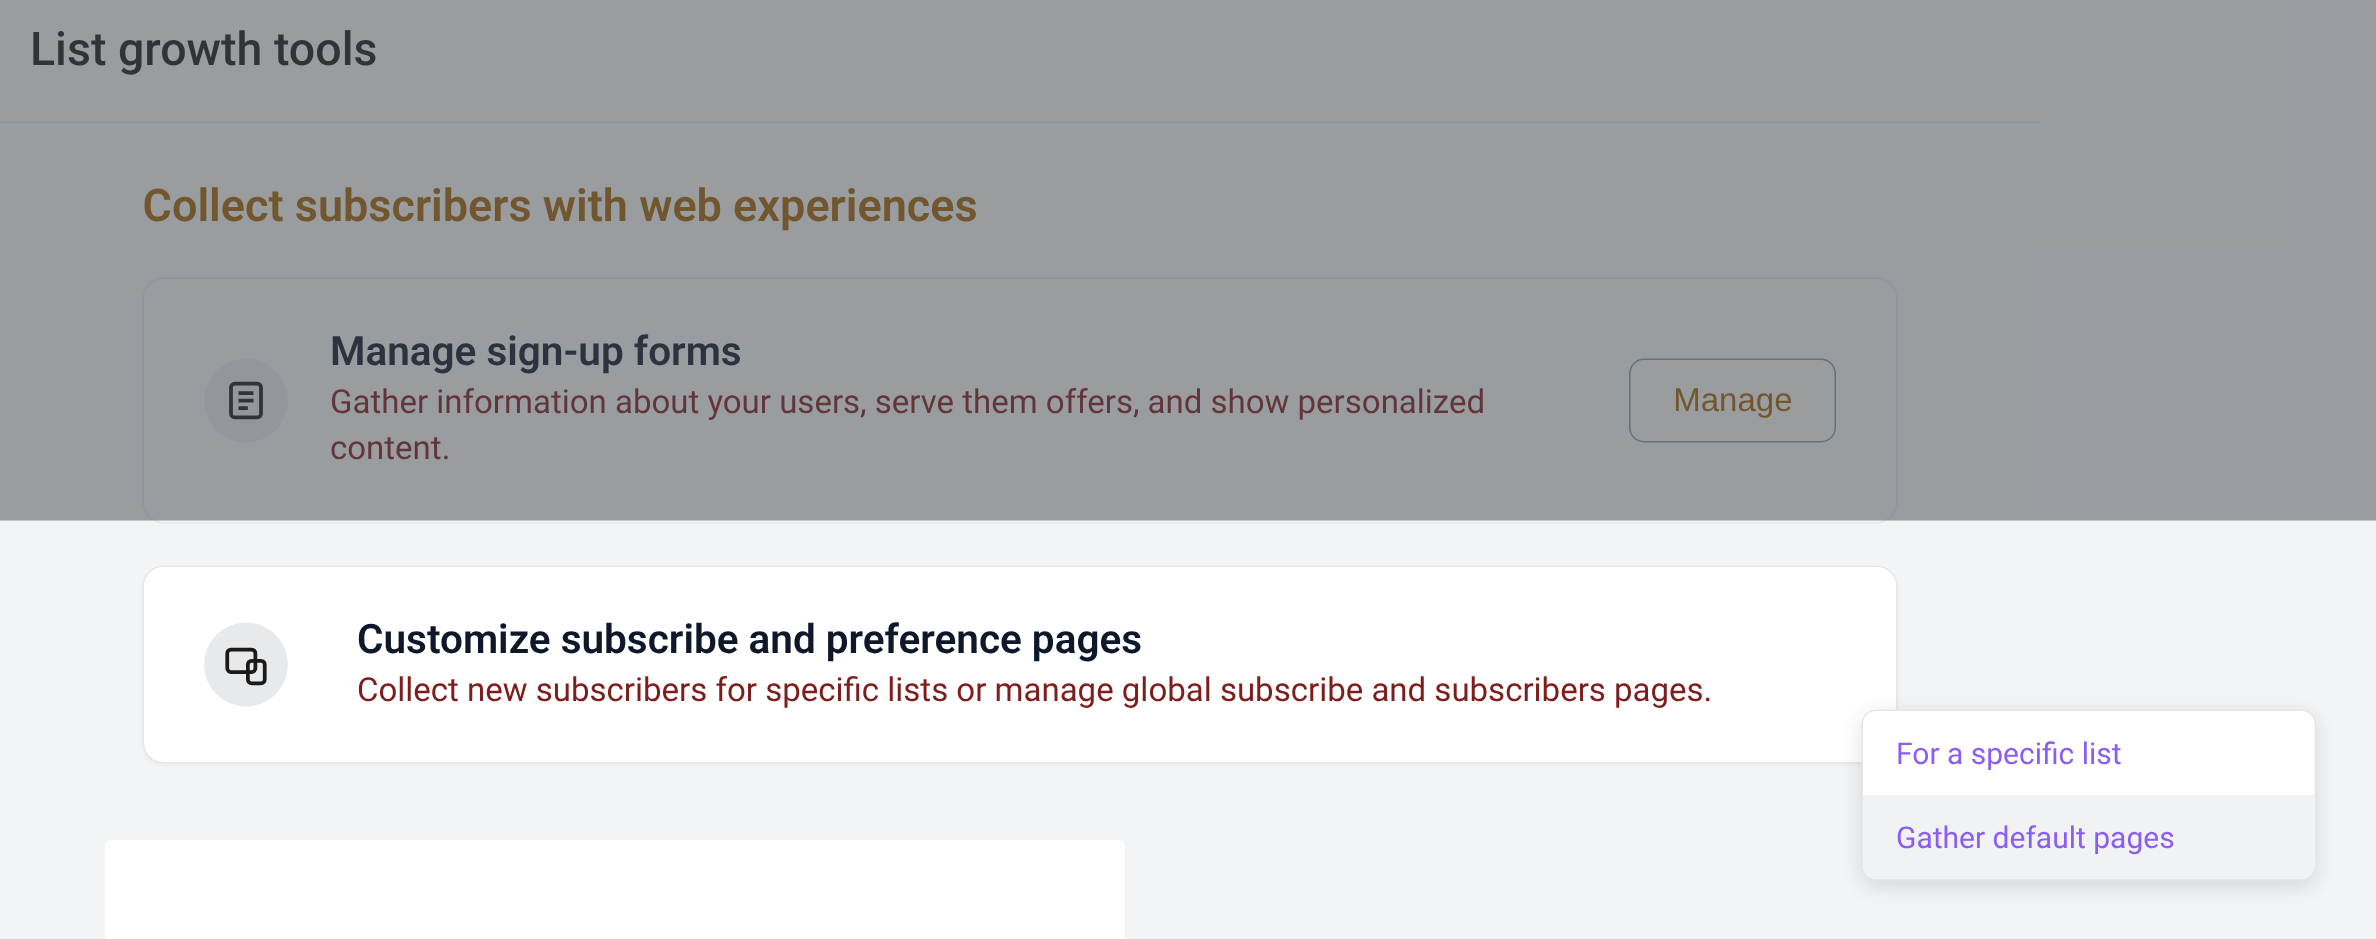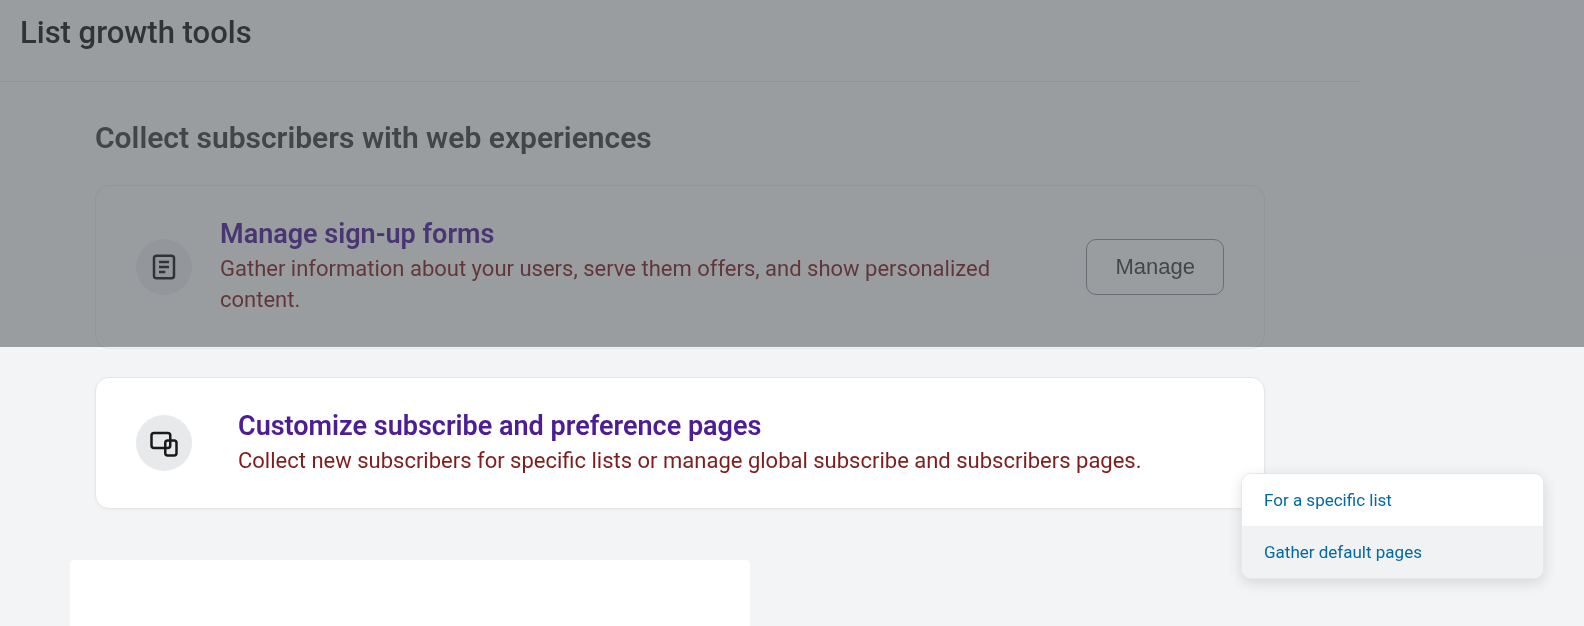--- a/index.html
+++ b/index.html
@@ -16,21 +16,21 @@
     font-weight: 500;
     color: #1a1a1a;
   }
 
   .section {
     padding: 38px 95px 0 95px;
   }
   .section-title {
     font-size: 30px;
     font-weight: 600;
-    color: #404040;
+    color: #a16207;
     margin-bottom: 30px;
   }
 
   .card {
     position: relative;
     border: 1px solid #e4e6e8;
     border-radius: 14px;
     padding: 32px 40px;
     display: flex;
     align-items: center;
@@ -49,37 +49,37 @@
     display: flex;
     align-items: center;
     justify-content: center;
   }
   .icon-wrap svg { width: 30px; height: 30px; stroke: #1a1a1a; stroke-width: 2; fill: none; }
 
   .card-text { flex: 1; }
   .card-title {
     font-size: 27px;
     font-weight: 600;
-    color: #4c1d95;
+    color: #0f172a;
     margin-bottom: 4px;
   }
   .card-desc {
     font-size: 22px;
     font-weight: 400;
     color: #7f1d1d;
     line-height: 1.4;
   }
 
   .btn {
     border: 1px solid #8e949a;
     border-radius: 10px;
     background: transparent;
     font-size: 22px;
     font-weight: 500;
-    color: #404040;
+    color: #a16207;
     padding: 14px 28px;
     cursor: pointer;
     display: flex;
     align-items: center;
     gap: 12px;
     white-space: nowrap;
   }
   .btn svg { width: 20px; height: 20px; stroke: #1a1a1a; stroke-width: 2.2; fill: none; }
 
   .card2 { background: #ffffff; box-shadow: 0 1px 3px rgba(0,0,0,0.04); gap: 46px; }
@@ -101,22 +101,22 @@
     width: 303px;
     background: #ffffff;
     border: 1px solid #e4e6e8;
     border-radius: 10px;
     box-shadow: 0 4px 14px rgba(0,0,0,0.12);
     overflow: hidden;
     z-index: 50;
   }
   .dropdown-item {
     padding: 16px 22px;
-    font-size: 17px;
-    color: #0369a1;
+    font-size: 20px;
+    color: #8b5cf6;
     cursor: pointer;
     background: #ffffff;
   }
   .dropdown-item.hover { background: #f1f2f3; }
 
   .footer-ghost {
     position: absolute;
     left: 70px;
     top: 560px;
     width: 680px;

